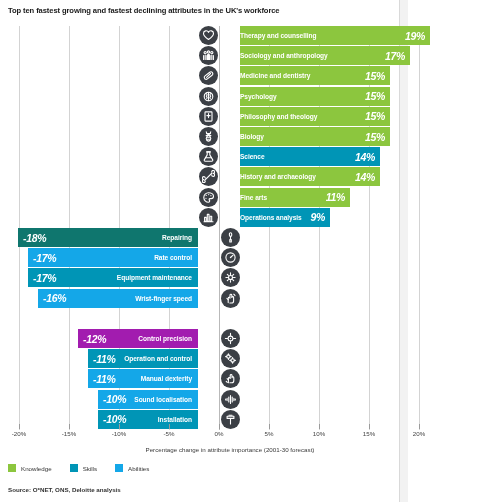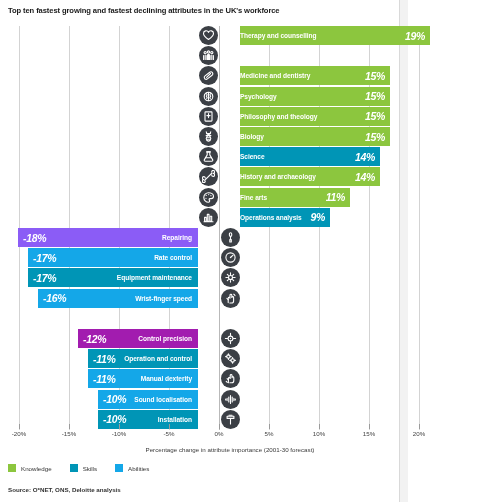--- a/index.html
+++ b/index.html
@@ -90,20 +90,24 @@
           <span class="bar-label">Therapy and counselling</span>
           <span class="bar-value">19%</span>
         </div>
         <div class="icon-badge" style="left: 191px;">
           <svg width="13" height="13" viewBox="0 0 13 13">
             <path d="M6.5 10.5C3 8 1.5 6.2 1.5 4.5A2.6 2.6 0 0 1 6.5 3.4 2.6 2.6 0 0 1 11.5 4.5c0 1.7-1.5 3.5-5 6z" stroke="#ffffff" fill="none" stroke-width="1.1" stroke-linecap="round" stroke-linejoin="round"></path>
           </svg>
         </div>
       </div>
       <div class="row" style="top: 20.2px; left: 0px; width: 420px;">
+        <div class="bar pos" style="background: rgb(140, 198, 62); left: 232px; width: 170px;">
+          <span class="bar-label">Sociology and anthropology</span>
+          <span class="bar-value">17%</span>
+        </div>
         <div class="icon-badge" style="left: 191px;">
           <svg width="13" height="13" viewBox="0 0 13 13">
             <circle cx="3.2" cy="3.6" r="1.1" stroke="#ffffff" fill="none" stroke-width="1.1" stroke-linecap="round" stroke-linejoin="round"></circle>
             <circle cx="6.5" cy="3" r="1.1" stroke="#ffffff" fill="none" stroke-width="1.1" stroke-linecap="round" stroke-linejoin="round"></circle>
             <circle cx="9.8" cy="3.6" r="1.1" stroke="#ffffff" fill="none" stroke-width="1.1" stroke-linecap="round" stroke-linejoin="round"></circle>
             <path d="M1.6 10.5V6.6M3.2 10.5V6M4.9 10.5V6.6M5.6 10.5V5.6M6.5 10.5V5.2M7.4 10.5V5.6M8.1 10.5V6.6M9.8 10.5V6M11.4 10.5V6.6" stroke="#ffffff" fill="none" stroke-width="1.1" stroke-linecap="round" stroke-linejoin="round"></path>
           </svg>
         </div>
       </div>
       <div class="row" style="top: 40.4px; left: 0px; width: 420px;">
@@ -201,21 +205,21 @@
         <div class="icon-badge" style="left: 191px;">
           <svg width="13" height="13" viewBox="0 0 13 13">
             <path d="M2 10.8h9" stroke="#ffffff" fill="none" stroke-width="1.1" stroke-linecap="round" stroke-linejoin="round"></path>
             <rect x="2.6" y="6.4" width="1.7" height="4" stroke="#ffffff" fill="none" stroke-width="1.1" stroke-linecap="round" stroke-linejoin="round"></rect>
             <rect x="5.3" y="3.4" width="1.7" height="7" stroke="#ffffff" fill="none" stroke-width="1.1" stroke-linecap="round" stroke-linejoin="round"></rect>
             <rect x="8" y="5.2" width="1.7" height="5.2" stroke="#ffffff" fill="none" stroke-width="1.1" stroke-linecap="round" stroke-linejoin="round"></rect>
           </svg>
         </div>
       </div>
       <div class="row" style="top: 202px; left: 0px; width: 420px;">
-        <div class="bar neg" style="background: #8b5cf6; left: 10px; width: 180px;">
+        <div class="bar neg" style="background: #0f766e; left: 10px; width: 180px;">
           <span class="bar-value">-18%</span>
           <span class="bar-label">Repairing</span>
         </div>
         <div class="icon-badge" style="left: 213px;">
           <svg width="13" height="13" viewBox="0 0 13 13">
             <rect x="5.4" y="1.8" width="2.3" height="3.6" rx="1.1" stroke="#ffffff" fill="none" stroke-width="1.1" stroke-linecap="round" stroke-linejoin="round"></rect>
             <path d="M6.5 5.4v3.2M5.8 8.6h1.5v2.4H5.8z" stroke="#ffffff" fill="none" stroke-width="1.1" stroke-linecap="round" stroke-linejoin="round"></path>
           </svg>
         </div>
       </div>

